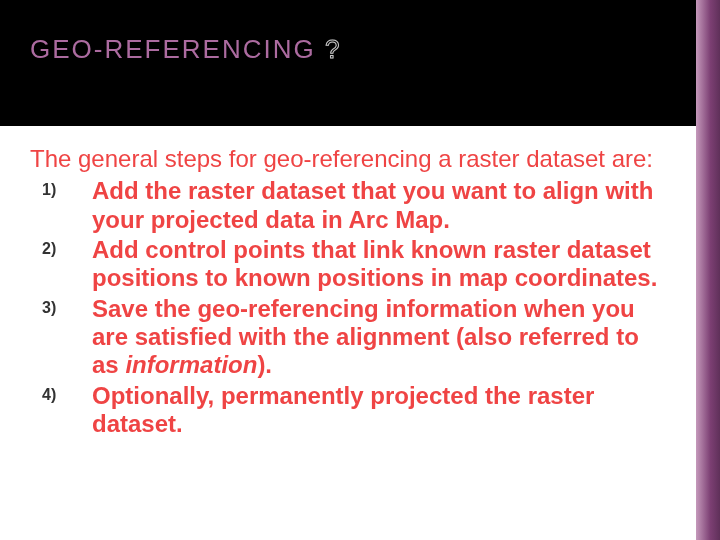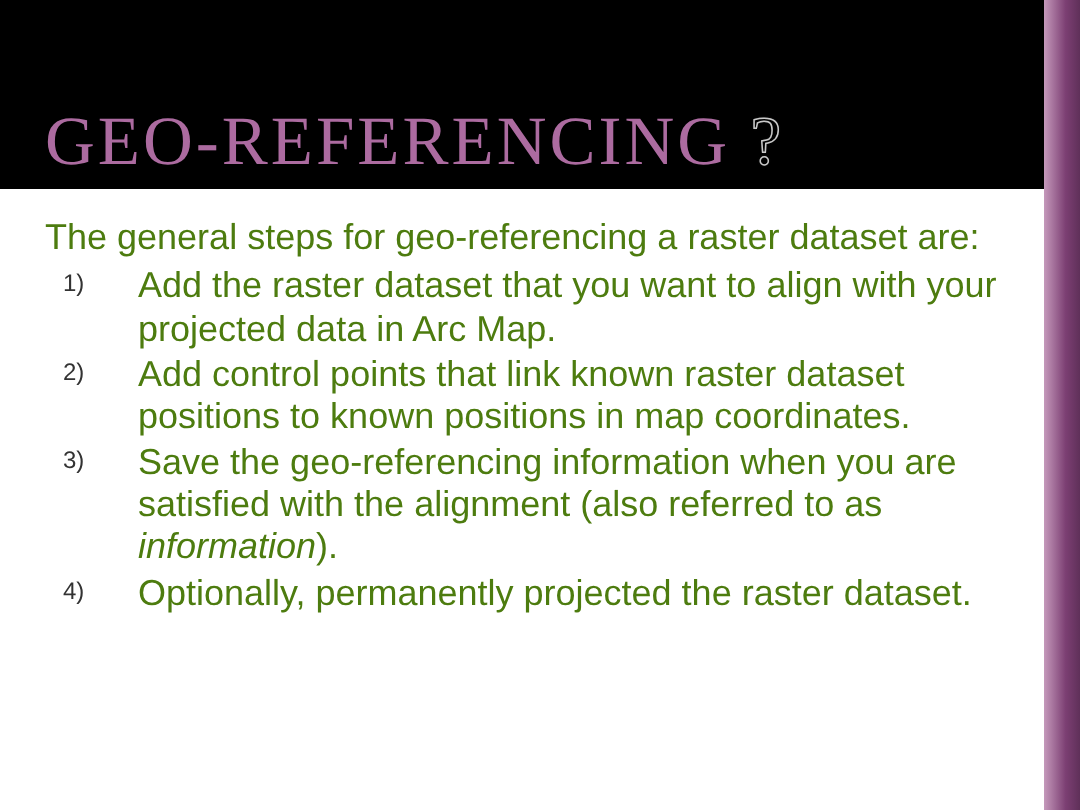--- a/index.html
+++ b/index.html
@@ -22,49 +22,49 @@
   }
   
   .header{
     position:absolute;top:0;left:0;
     width:696px;height:126px;
     background:#000;
     box-sizing:border-box;
     padding:34px 0 0 30px;
   }
   .title{
-    font-family:Liberation Serif, serif;
-    font-size:46px;
+    font-family:Liberation Sans, sans-serif;
+    font-size:26px;
     letter-spacing:2px;
     font-weight:400;
-    margin-top:33px;
   }
   .title .t-fill{color:#ac6ba0;}
   .title .t-outline{
     color:#000;
     -webkit-text-stroke:1px #c9c9c9;
     text-shadow:0 0 1px #9a9a9a;
   }
   
   .content{
     position:absolute;
     top:145px;left:30px;right:48px;
-    color:#4d7c0f;
+    color:#ef4444;
     font-size:24px;
     line-height:1.18;
   }
   .intro{margin:0 0 4px 0;padding-left:14px;text-indent:-14px;}
   ol.steps{
     margin:0;padding:0 0 0 62px;
     list-style:none;
     counter-reset:step;
   }
   ol.steps>li{
     position:relative;
     margin:0 0 2px 0;
+    font-weight:bold;
   }
   ol.steps>li::before{
     counter-increment:step;
     content:counter(step) ")";
     position:absolute;
     left:-50px;top:4px;
     font-size:16px;
     color:#333;
     font-family:"Trebuchet MS",sans-serif;
   }

